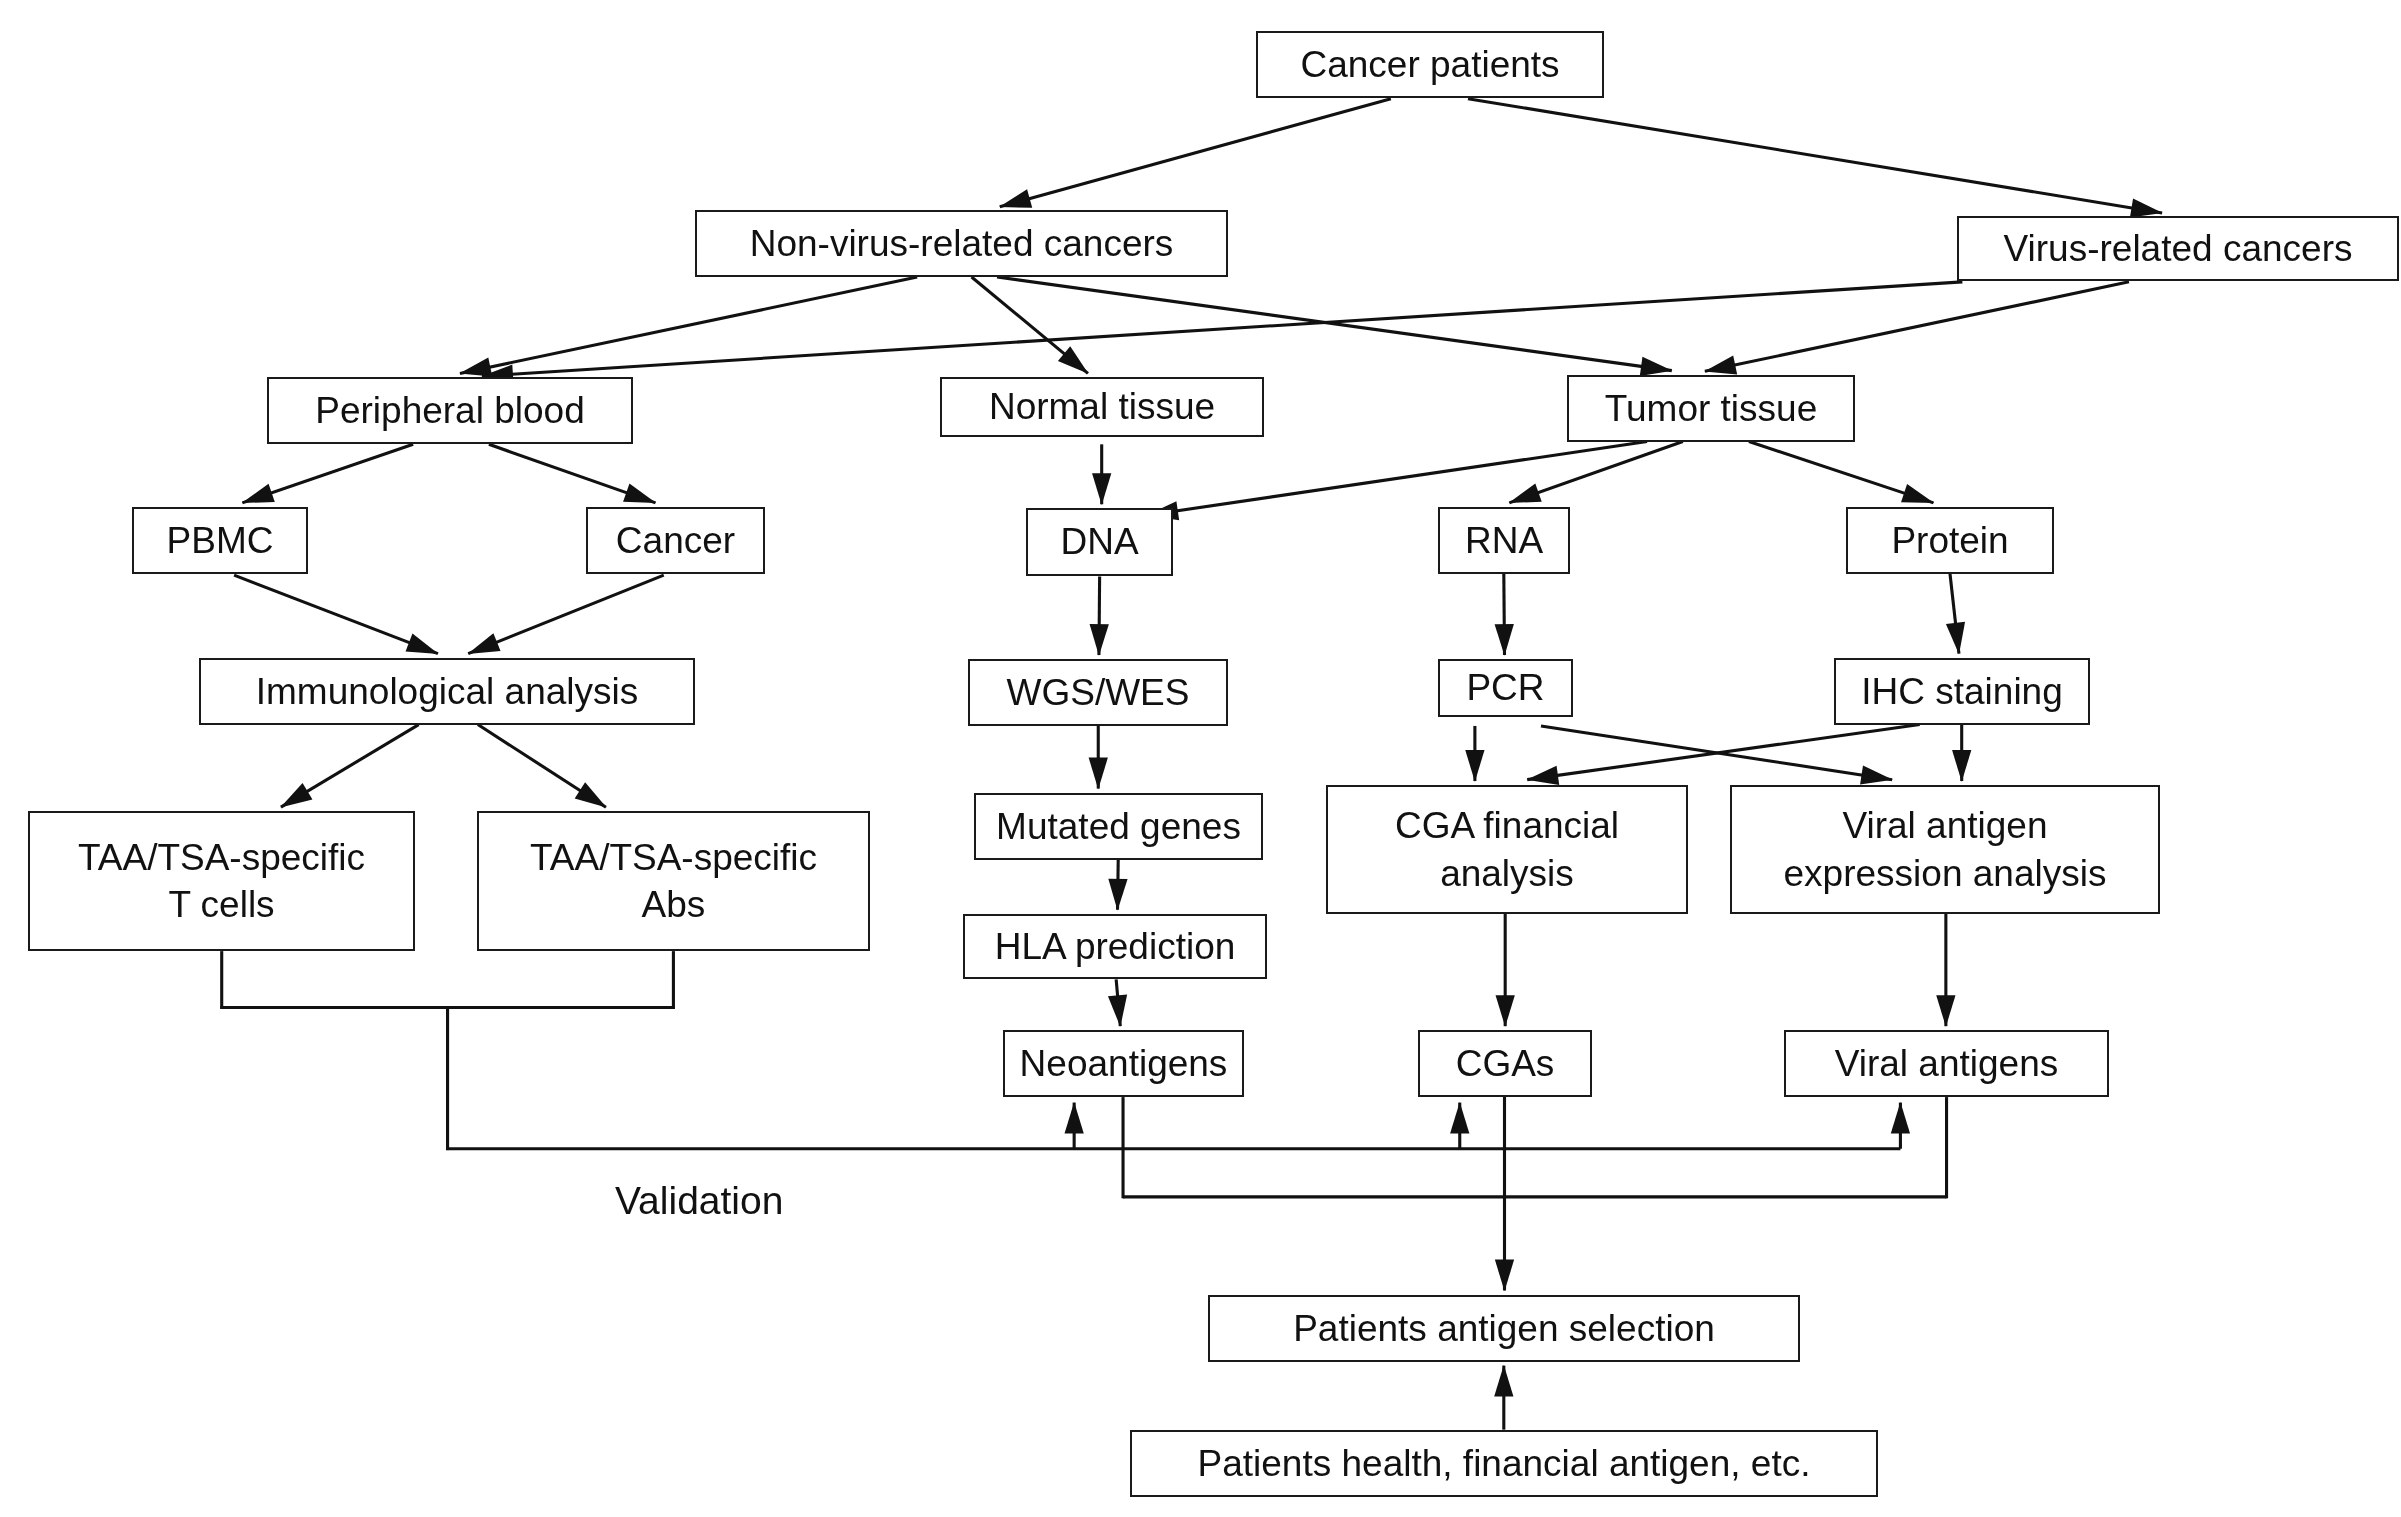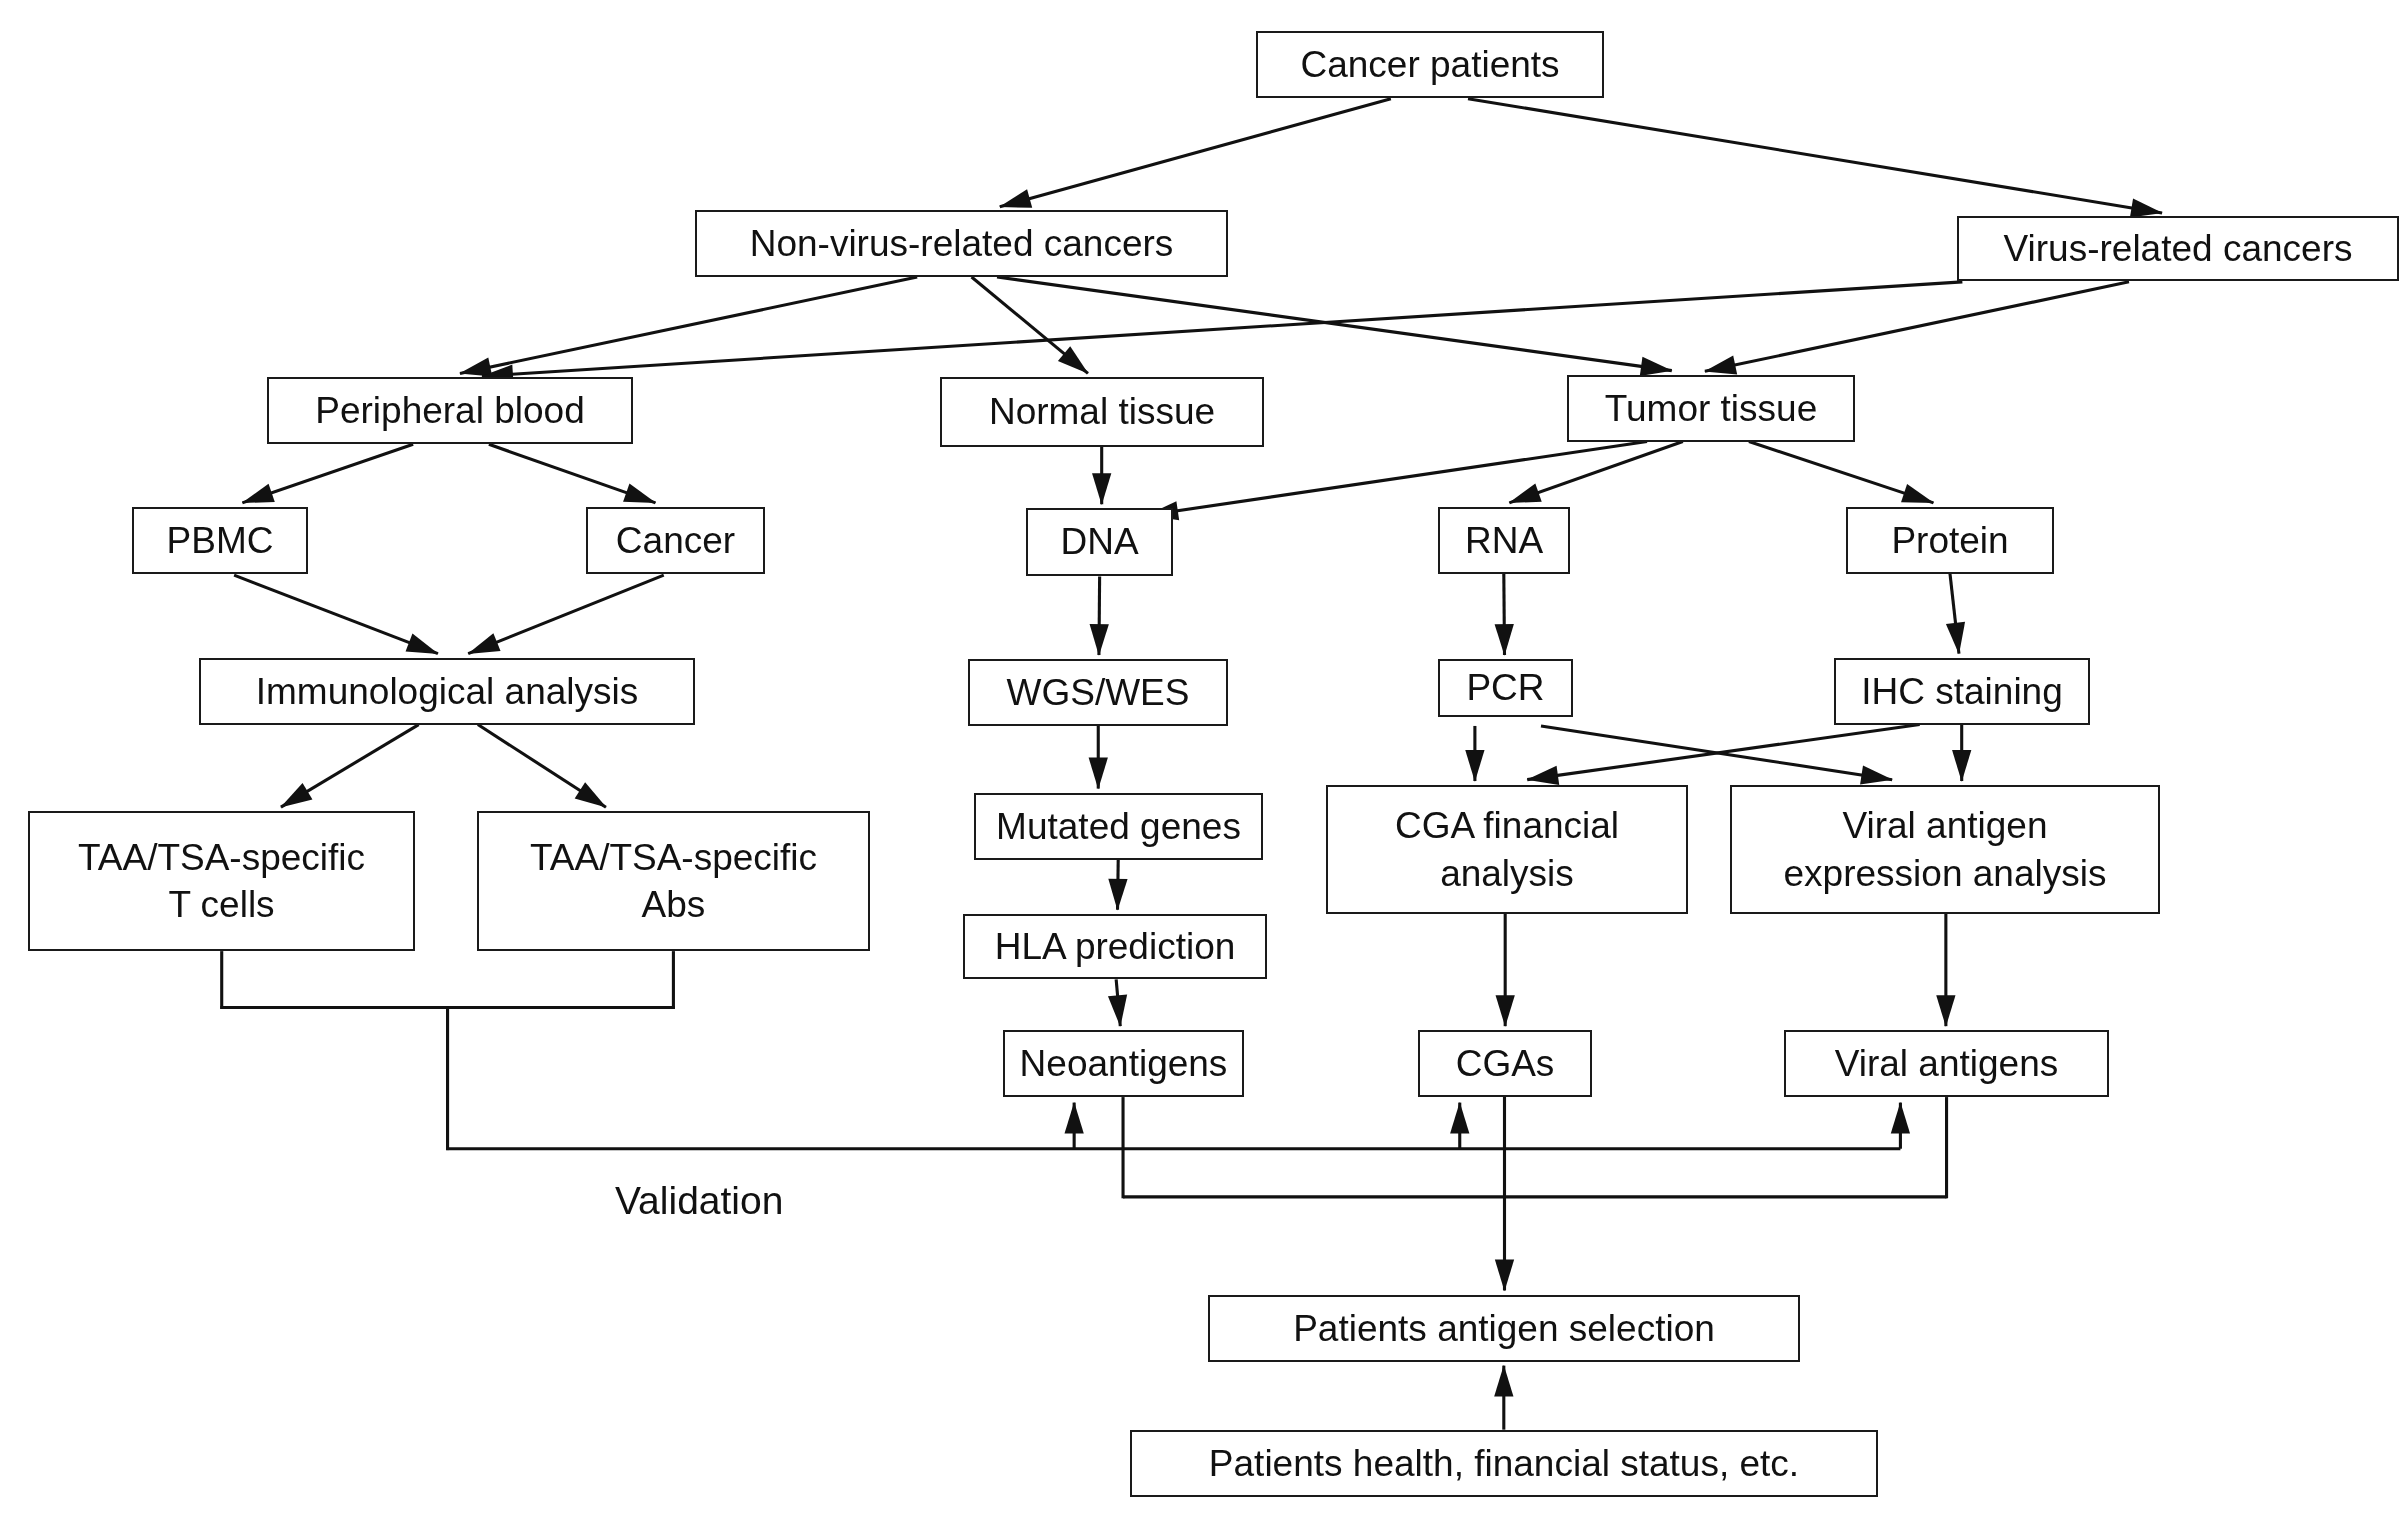--- a/index.html
+++ b/index.html
@@ -85,21 +85,21 @@
     <line class="edge" x1="648" y1="1668" x2="2760" y2="1668"></line>
     <line class="edge" x1="1631" y1="1593" x2="1631" y2="1740"></line>
     <line class="edge" x1="2827" y1="1593" x2="2827" y2="1740"></line>
     <line class="edge" x1="1631" y1="1738" x2="2827" y2="1738"></line>
   </svg>
 
   <div class="node" style="left:1256px;top:31px;width:348px;height:67px">Cancer patients</div>
   <div class="node" style="left:695px;top:210px;width:533px;height:67px">Non-virus-related cancers</div>
   <div class="node" style="left:1957px;top:216px;width:442px;height:65px">Virus-related cancers</div>
   <div class="node" style="left:267px;top:377px;width:366px;height:67px">Peripheral blood</div>
-  <div class="node" style="left:940px;top:377px;width:324px;height:70px">Normal tissue</div>
+  <div class="node" style="left:940px;top:377px;width:324px;height:60px">Normal tissue</div>
   <div class="node" style="left:1567px;top:375px;width:288px;height:67px">Tumor tissue</div>
   <div class="node" style="left:132px;top:507px;width:176px;height:67px">PBMC</div>
   <div class="node" style="left:586px;top:507px;width:179px;height:67px">Cancer</div>
   <div class="node" style="left:1026px;top:508px;width:147px;height:68px">DNA</div>
   <div class="node" style="left:1438px;top:507px;width:132px;height:67px">RNA</div>
   <div class="node" style="left:1846px;top:507px;width:208px;height:67px">Protein</div>
   <div class="node" style="left:199px;top:658px;width:496px;height:67px">Immunological analysis</div>
   <div class="node" style="left:968px;top:659px;width:260px;height:67px">WGS/WES</div>
   <div class="node" style="left:1438px;top:659px;width:135px;height:58px">PCR</div>
   <div class="node" style="left:1834px;top:658px;width:256px;height:67px">IHC staining</div>
@@ -110,18 +110,18 @@
 expression analysis</div>
   <div class="node" style="left:963px;top:914px;width:304px;height:65px">HLA prediction</div>
   <div class="node" style="left:1003px;top:1030px;width:241px;height:67px">Neoantigens</div>
   <div class="node" style="left:1418px;top:1030px;width:174px;height:67px">CGAs</div>
   <div class="node" style="left:1784px;top:1030px;width:325px;height:67px">Viral antigens</div>
   <div class="node" style="left:28px;top:811px;width:387px;height:140px">TAA/TSA-specific
 T cells</div>
   <div class="node" style="left:477px;top:811px;width:393px;height:140px">TAA/TSA-specific
 Abs</div>
   <div class="node" style="left:1208px;top:1295px;width:592px;height:67px">Patients antigen selection</div>
-  <div class="node" style="left:1130px;top:1430px;width:748px;height:67px">Patients health, financial status, etc.</div>
+  <div class="node" style="left:1130px;top:1430px;width:748px;height:67px">Patients health, financial antigen, etc.</div>
 
   <div class="free-label" style="left:615px;top:1179px;">Validation</div>
 
 </div>
 
 
 </body></html>

